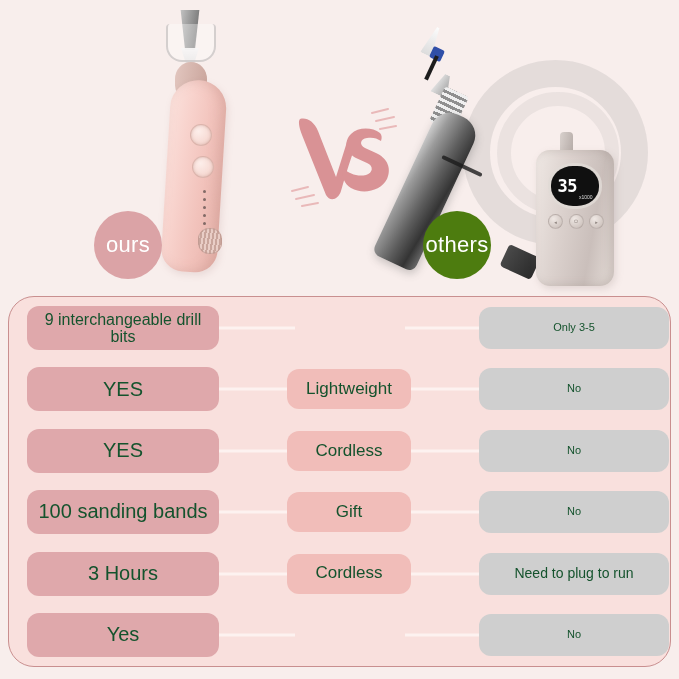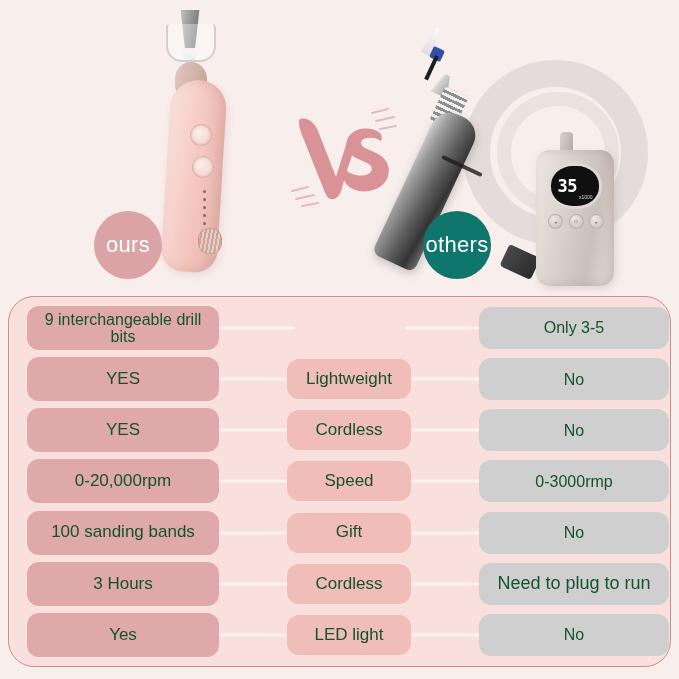--- a/index.html
+++ b/index.html
@@ -151,21 +151,21 @@
   .vs-wrap { position:absolute; left:280px; top:105px; width:110px; height:105px; }
   .vs-wrap svg { width:100%; height:100%; display:block; }
 
   
   .badge {
     position:absolute; border-radius:50%;
     display:flex; align-items:center; justify-content:center;
     color:#fff; font-size:22px; letter-spacing:.3px;text-align:right;
   }
   .badge.ours   { left:86px;  top:211px; width:68px; height:68px; background:#dba3a6; }
-  .badge.others { left:415px; top:211px; width:68px; height:68px; background:#0f766e; }
+  .badge.others { left:415px; top:211px; width:68px; height:68px; background:#4d7c0f; }
 
   
   .panel {
     position:absolute; left:8px; top:296px; width:663px; height:371px;
     background:#f9e0dd; border:1.5px solid #c98f8f; border-radius:26px;
     padding:9px 0;
     display:flex; flex-direction:column; justify-content:space-between;
   }
   .row { position:relative; height:44px; display:flex; align-items:center; }
 
@@ -176,32 +176,32 @@
   .conn.left  { left:208px; width:78px; }
   .conn.right { left:396px; width:78px; }
 
   .cell {
     position:absolute; top:50%; transform:translateY(-50%);
     border-radius:12px; display:flex; align-items:center; justify-content:center;
     text-align:center; color:#14532d; z-index:2; padding:0 6px; line-height:1.08;
   }
   .cell.ours {
     left:18px; width:192px; height:44px;
-    background:#dfa8ab; font-size:17px;
+    background:#dfa8ab; font-size:20px;
   }
   .cell.feature {
     left:278px; width:124px; height:40px;
     background:#f1bdb9; font-size:17px;
   }
   .cell.others {
     left:470px; width:190px; height:42px;
-    background:#cfcfcf; font-size:16px;
+    background:#cfcfcf; font-size:11px;
   }
   .cell.ours.two-line { font-size:16px; }
-  .cell.others.long   { font-size:18px; }
+  .cell.others.long   { font-size:14px; }
 </style>
 </head>
 <body>
 
 <div id="stage">
 
   <div class="hero">
 
     <div class="ghost-ring"></div>
     <div class="ghost-ring2"></div>
@@ -290,27 +290,20 @@
     </div>
 
     <div class="row">
       <div class="conn left"></div>
       <div class="conn right"></div>
       <div class="cell ours">YES</div>
       <div class="cell feature">Cordless</div>
       <div class="cell others">No</div>
     </div>
 
-    <div class="row">
-      <div class="conn left"></div>
-      <div class="conn right"></div>
-      <div class="cell ours">0-20,000rpm</div>
-      <div class="cell feature">Speed</div>
-      <div class="cell others">0-3000rmp</div>
-    </div>
 
     <div class="row">
       <div class="conn left"></div>
       <div class="conn right"></div>
       <div class="cell ours">100 sanding bands</div>
       <div class="cell feature">Gift</div>
       <div class="cell others">No</div>
     </div>
 
     <div class="row">
@@ -318,18 +311,17 @@
       <div class="conn right"></div>
       <div class="cell ours">3 Hours</div>
       <div class="cell feature">Cordless</div>
       <div class="cell others long">Need to plug to run</div>
     </div>
 
     <div class="row">
       <div class="conn left"></div>
       <div class="conn right"></div>
       <div class="cell ours">Yes</div>
-      <div class="cell feature">LED light</div>
       <div class="cell others">No</div>
     </div>
 
   </div>
 </div>
 
 </body></html>

